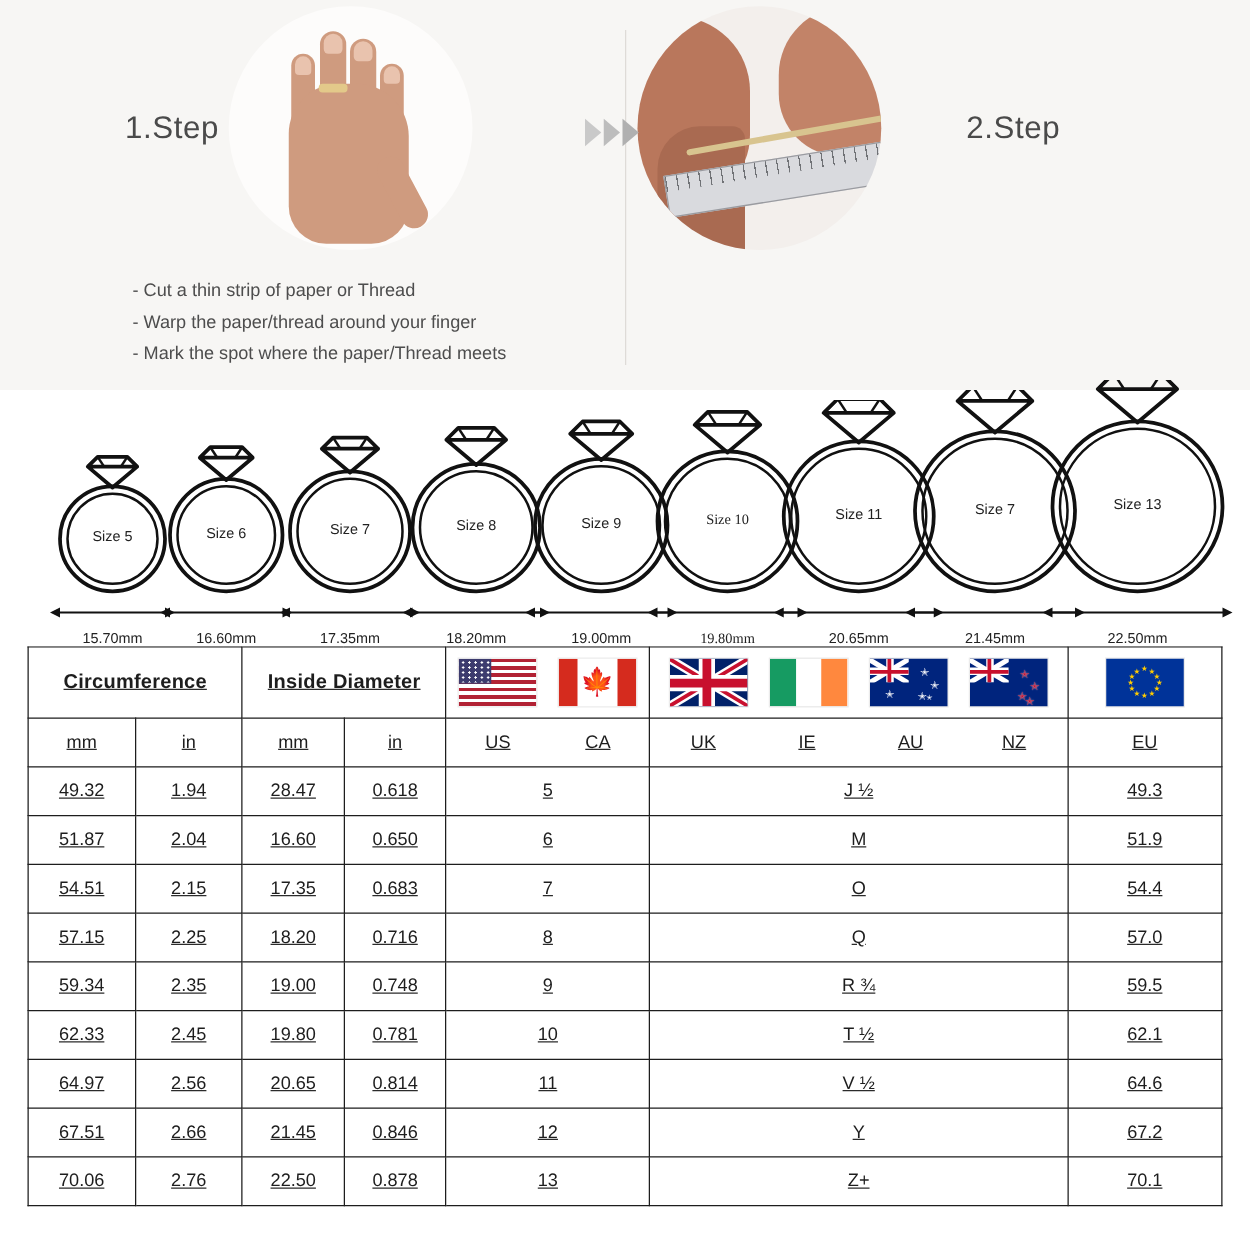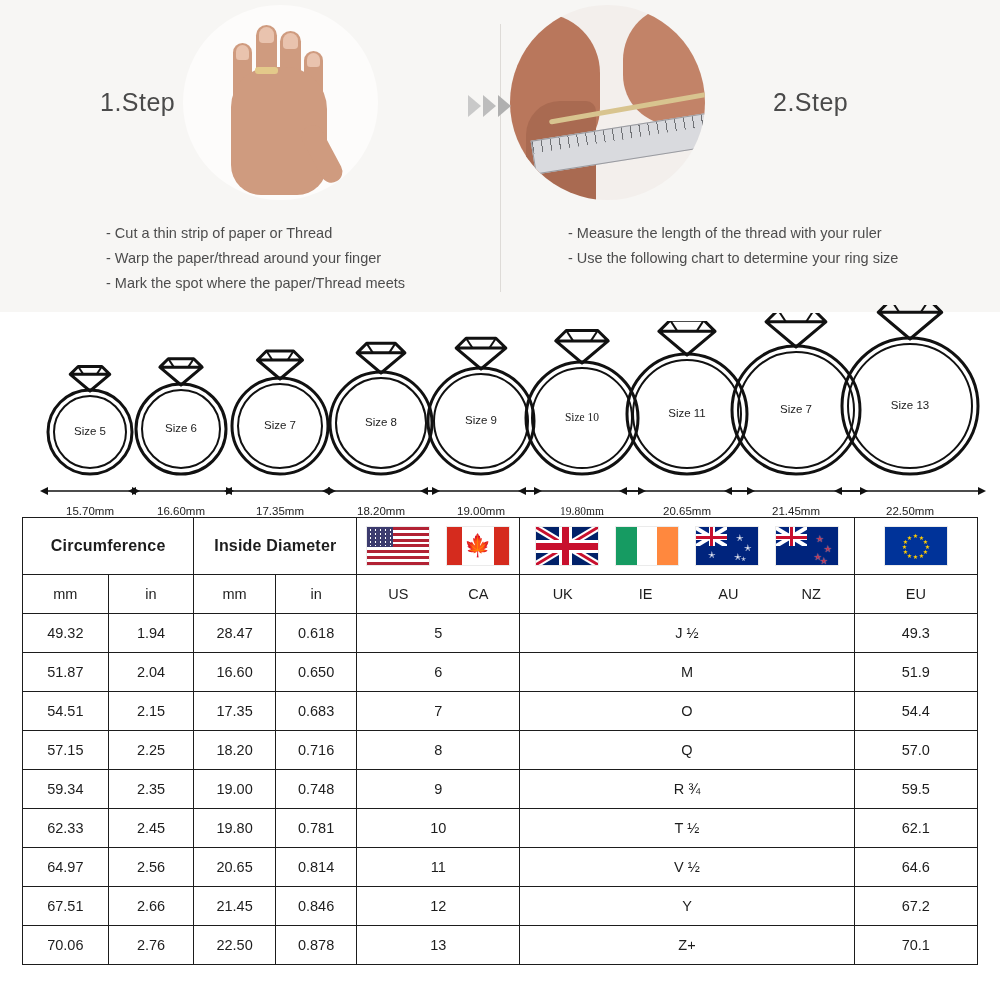--- a/index.html
+++ b/index.html
@@ -208,20 +208,21 @@
     font-size: 11.5px;
     color: #222;
     text-align: center;
     margin-top: 2px;
   }
 
   
   .table-wrap {
     padding: 0 22px;
     box-sizing: border-box;
+    text-decoration: underline;
   }
   table.size-table {
     width: 956px;
     border-collapse: collapse;
     table-layout: fixed;
   }
   table.size-table td, table.size-table th {
     border: 1px solid #1d1d1d;
     text-align: center;
     font-weight: normal;
@@ -390,24 +391,20 @@
       <div class="step-head">
         <div class="photo ph2">
           <div class="hand-l"></div>
           <div class="hand-l2"></div>
           <div class="hand-r"></div>
           <div class="thread"></div>
           <div class="ruler"></div>
         </div>
         <div class="step-label">2.Step</div>
       </div>
-      <ul class="bullets">
-        <li>- Measure the length of the thread with your ruler</li>
-        <li>- Use the following chart to determine your ring size</li>
-      </ul>
     </div>
   </div>
 
   <div class="step-divider"></div>
 
   <div class="arrows">
     <div class="chev c1"></div>
     <div class="chev c2"></div>
     <div class="chev c3"></div>
   </div>

